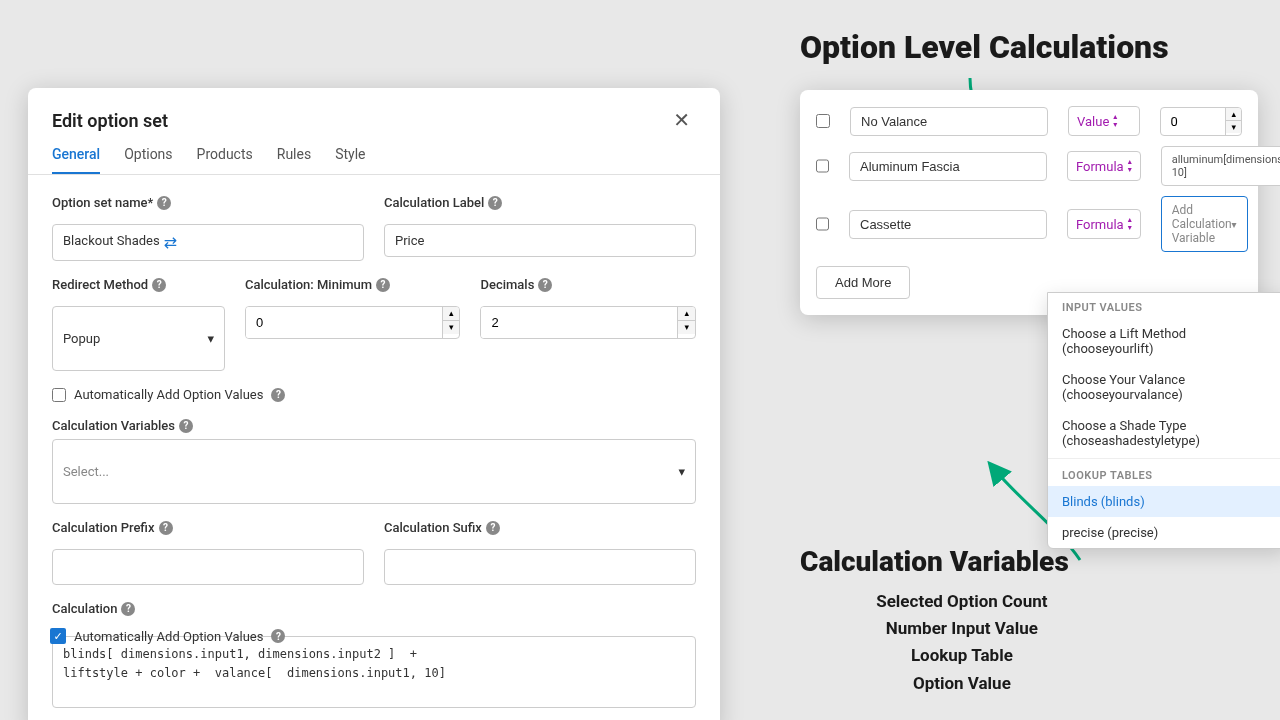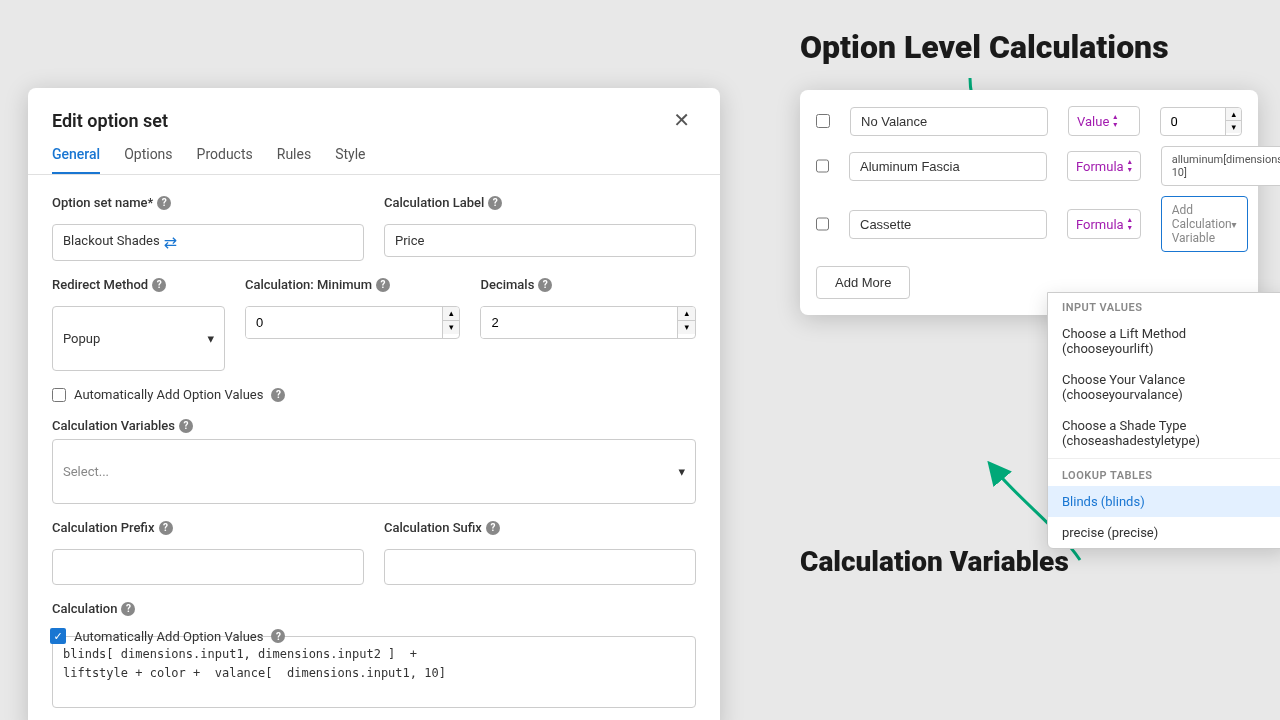--- a/index.html
+++ b/index.html
@@ -423,20 +423,26 @@
   </style>
 </head>
 <body>
 
 <div class="annotation-left">Option Set Level Calculations</div>
 
 <div class="annotation-right-top">Option Level Calculations</div>
 
 <div style="position:absolute; left:855px; top:545px; text-align:center;">
   <div style="font-size:28px; font-weight:900; color:#1a1a1a; text-align:left; margin-left:-55px;">Calculation Variables</div>
+  <div style="font-size:17px; font-weight:700; color:#1a1a1a; margin-top:10px; line-height:1.6;">
+    <div>Selected Option Count</div>
+    <div>Number Input Value</div>
+    <div>Lookup Table</div>
+    <div>Option Value</div>
+  </div>
 </div>
 
 <svg class="arrow-container" style="left:28px; top:435px; width:60px; height:90px;">
   <defs>
     <marker id="arrowhead-teal1" markerWidth="8" markerHeight="8" refX="4" refY="4" orient="auto">
       <path d="M0,0 L0,8 L8,4 z" fill="#00a878"></path>
     </marker>
   </defs>
   <path d="M40,80 C40,40 20,30 20,10" stroke="#00a878" stroke-width="3" fill="none" marker-end="url(#arrowhead-teal1)"></path>
 </svg>

